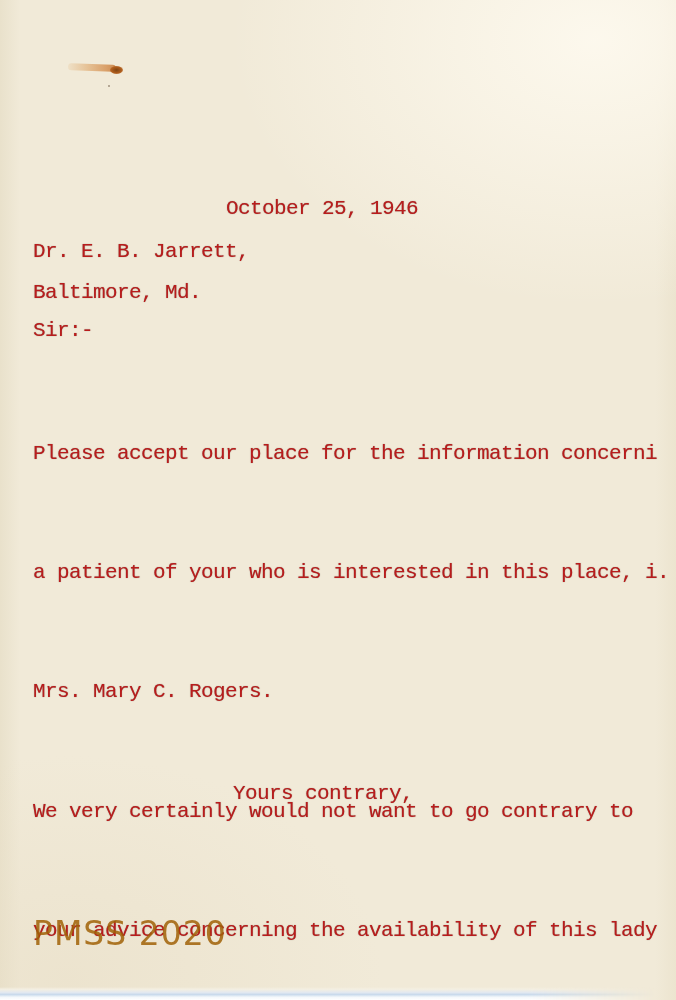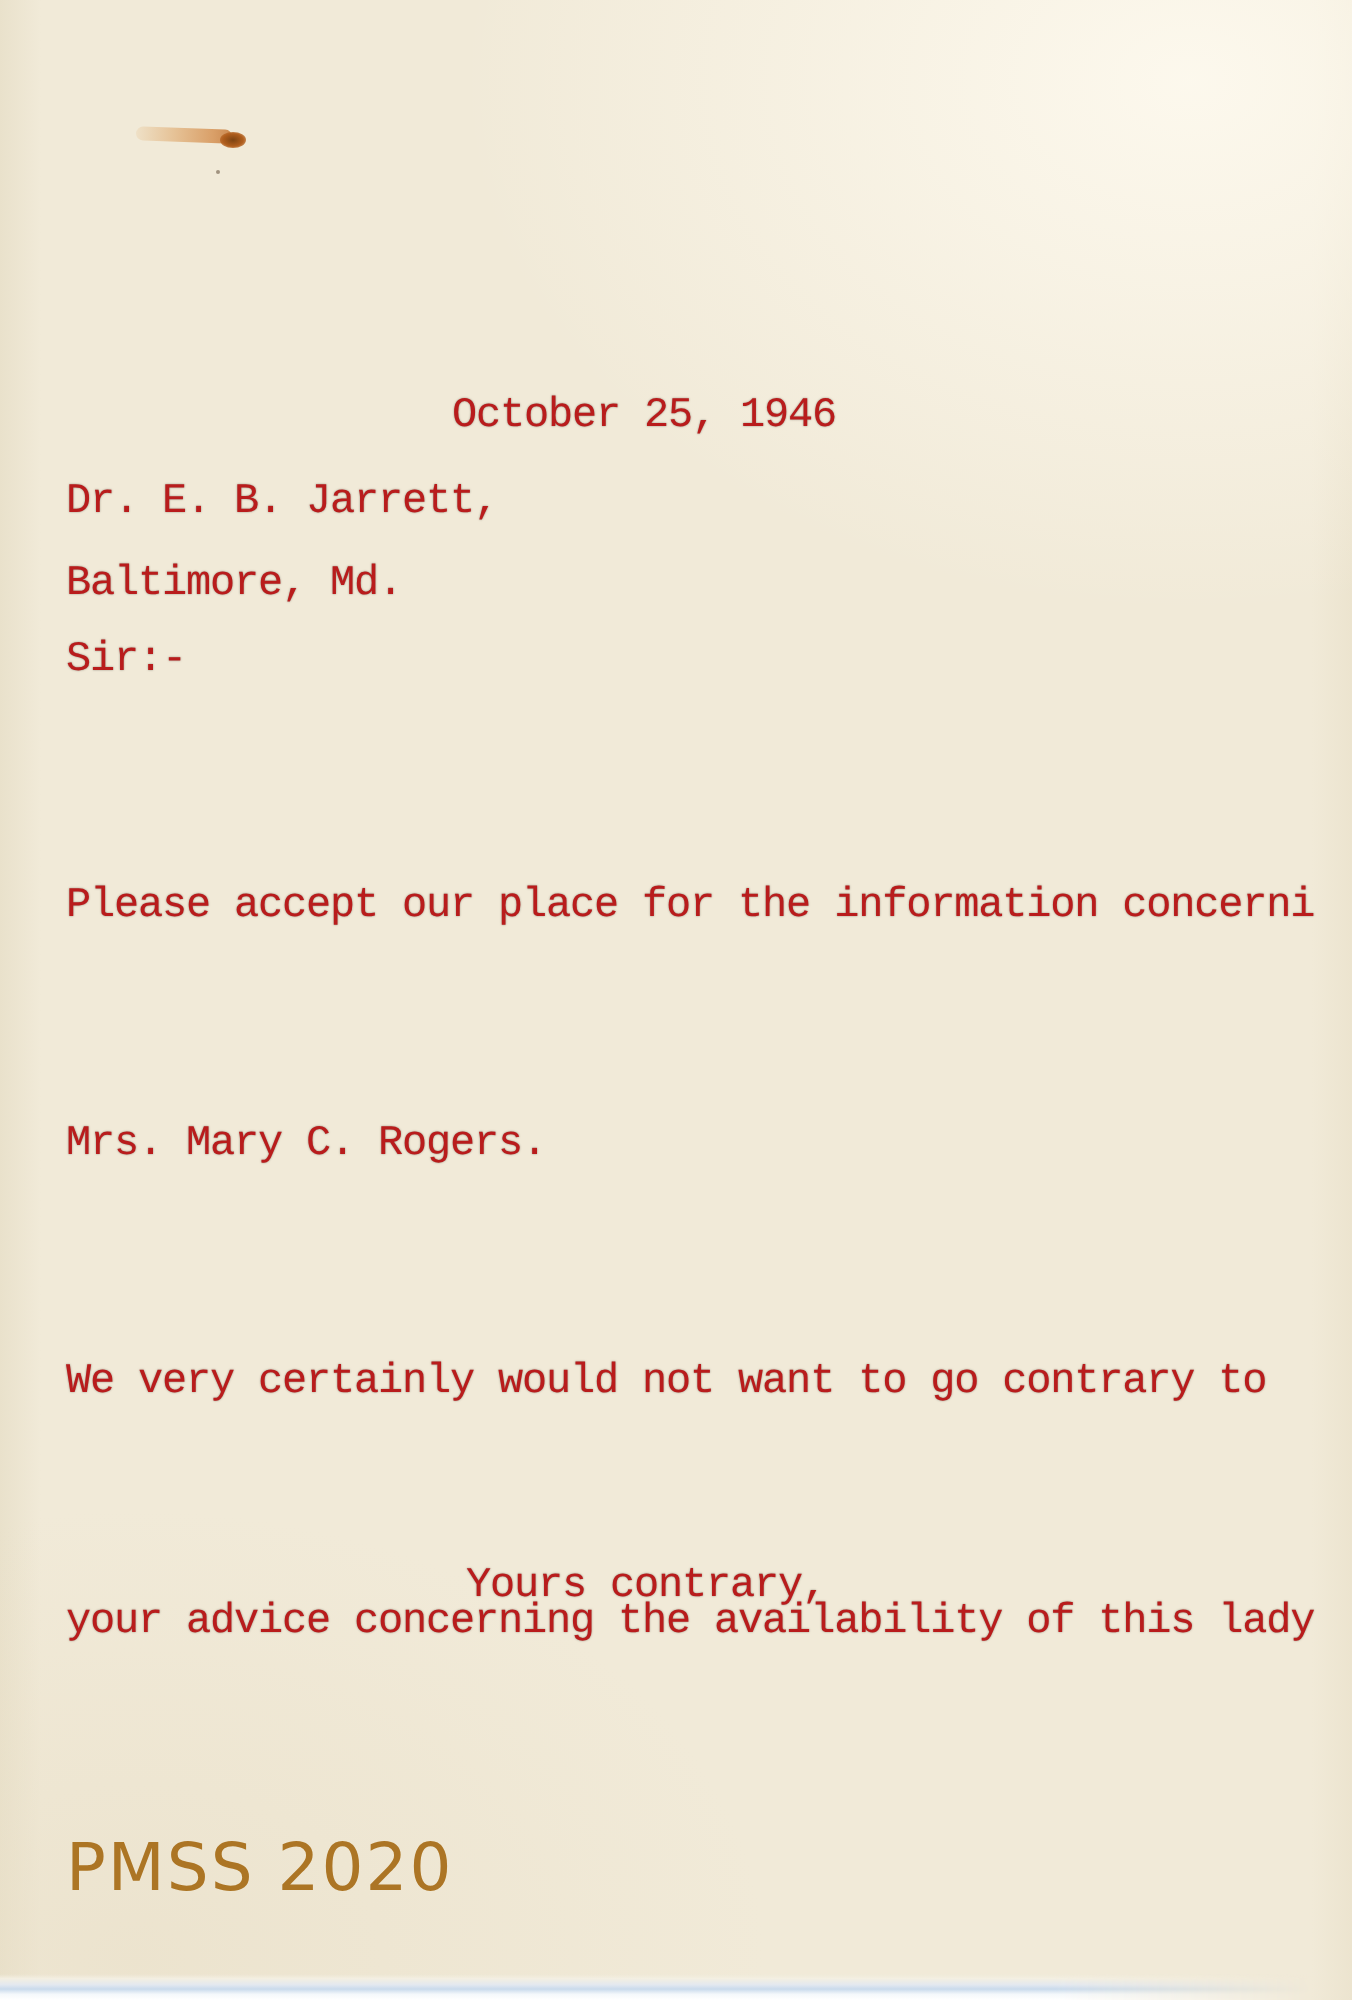--- a/index.html
+++ b/index.html
@@ -114,20 +114,21 @@
 <div class="type" style="left:226px; top:197px;">October 25, 1946</div>
 
 <div class="type" style="left:33px; top:240px;">Dr. E. B. Jarrett,</div>
 
 <div class="type" style="left:33px; top:281px;text-align:center;">Baltimore, Md.</div>
 
 <div class="type" style="left:33px; top:319px;">Sir:-</div>
 
 <div class="type body-block" style="left:33px; top:354px;">
   <div class="line">Please accept our place for the information concerni</div>
+  <div class="line">a patient of your who is interested in this place, i.</div>
   <div class="line">Mrs. Mary C. Rogers.</div>
   <div class="line">We very certainly would not want to go contrary to</div>
   <div class="line">your advice concerning the availability of this lady</div>
   
   
   
   
   
 </div>
 

